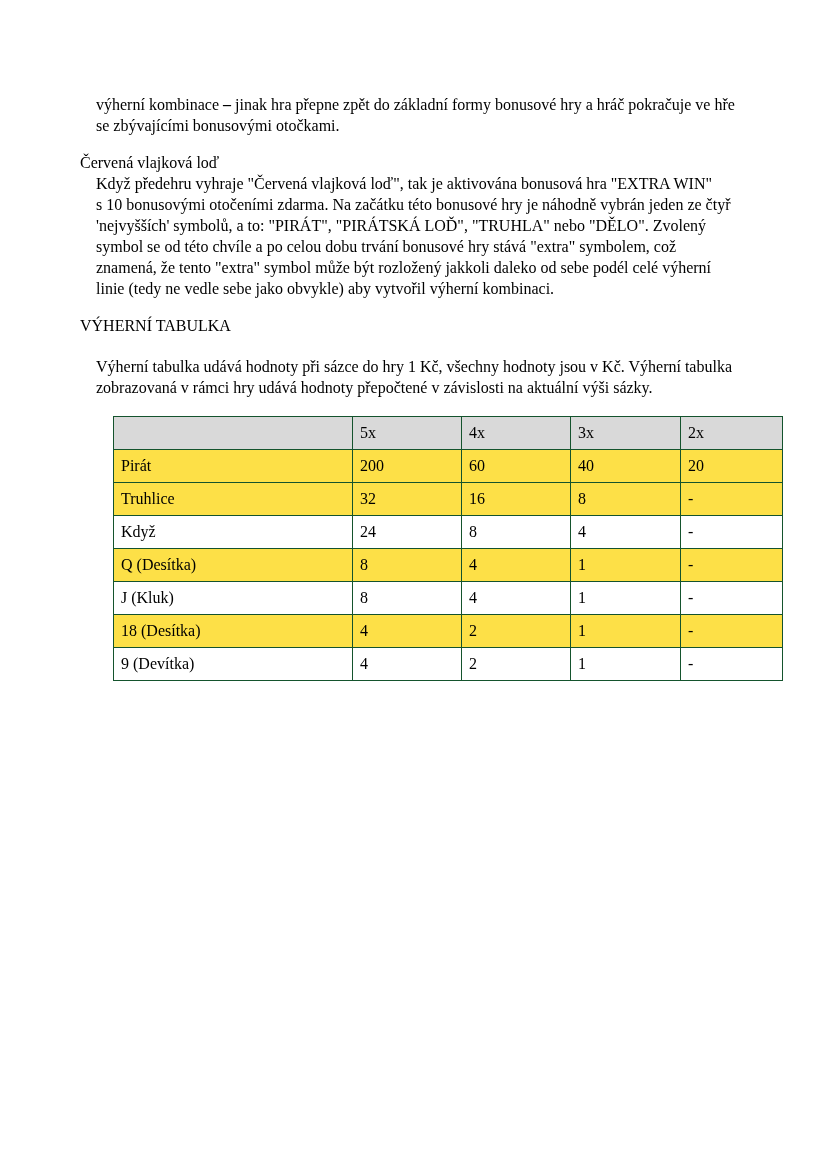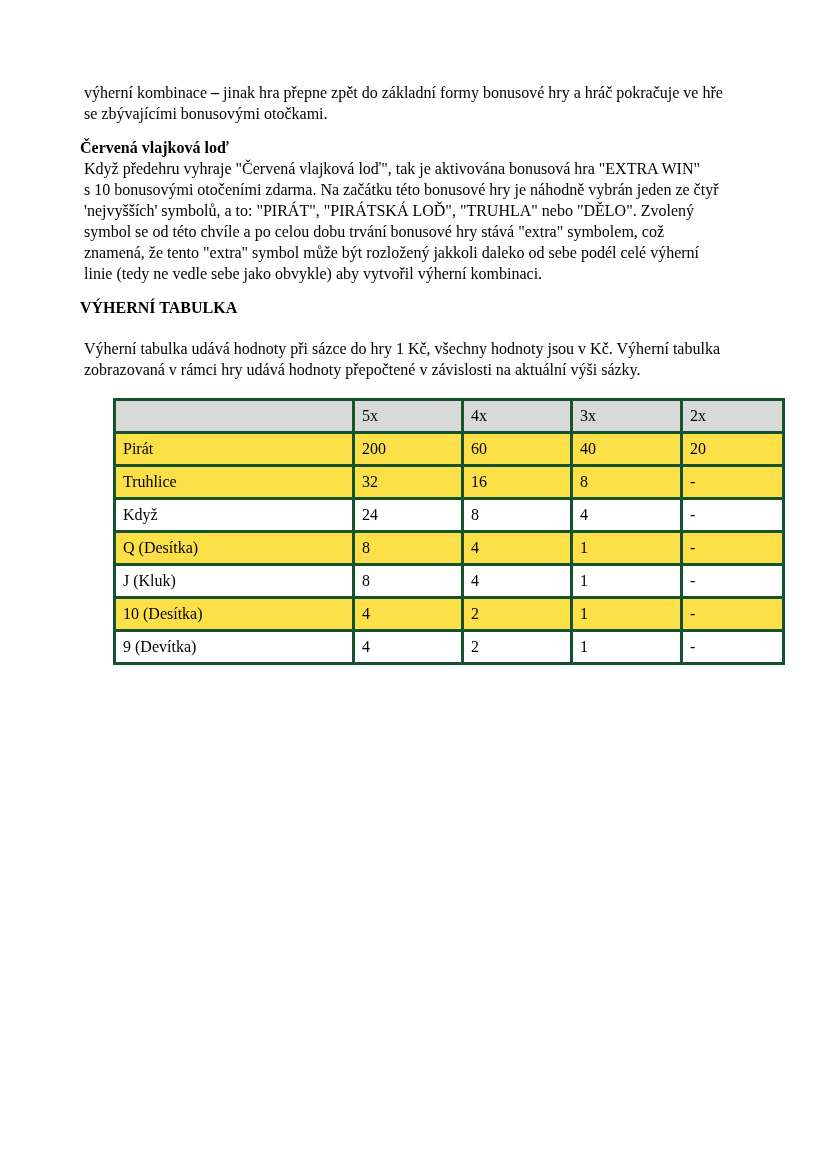--- a/index.html
+++ b/index.html
@@ -11,49 +11,49 @@
     font-family: "Liberation Serif", serif;
     color: #000000;
     overflow: hidden;
   }
   .page {
     width: 826px;
     height: 1169px;
     padding: 78px 40px 40px 80px;
   }
   .body-text {
-    margin: 4px;
+    margin: 16px;
     font-size: 16px;
     line-height: 21px;
     white-space: pre-line;
     max-width: 690px;
   }
   .bold-run { font-weight: bold; }
   .section-heading {
     font-size: 16px;
     line-height: 21px;
-    font-weight: bold;
+    font-weight: normal;
     margin: 13px 0 0 0;
   }
   .para-after-heading { margin-top: 0; }
   .para-before-table { margin-top: 20px; }
   table.paytable {
     margin: 18px 0 0 33px;
     border-collapse: collapse;
     table-layout: fixed;
     width: 669px;
   }
   table.paytable col.c0 { width: 239px; }
   table.paytable col.c1 { width: 109px; }
   table.paytable col.c2 { width: 109px; }
   table.paytable col.c3 { width: 110px; }
   table.paytable col.c4 { width: 102px; }
   table.paytable th,
   table.paytable td {
-    border: 3px solid #14532d;
+    border: 1px solid #14532d;
     height: 33px;
     padding: 0 7px;
     font-size: 16px;
     font-weight: normal;
     text-align: left;
     vertical-align: middle;
   }
   table.paytable thead th { background: #d9d9d9; }
   table.paytable tr.alt td { background: #fde047; }
 </style>
@@ -126,21 +126,21 @@
         <td>-</td>
       </tr>
       <tr>
         <td>J (Kluk)</td>
         <td>8</td>
         <td>4</td>
         <td>1</td>
         <td>-</td>
       </tr>
       <tr class="alt">
-        <td>10 (Desítka)</td>
+        <td>18 (Desítka)</td>
         <td>4</td>
         <td>2</td>
         <td>1</td>
         <td>-</td>
       </tr>
       <tr>
         <td>9 (Devítka)</td>
         <td>4</td>
         <td>2</td>
         <td>1</td>

